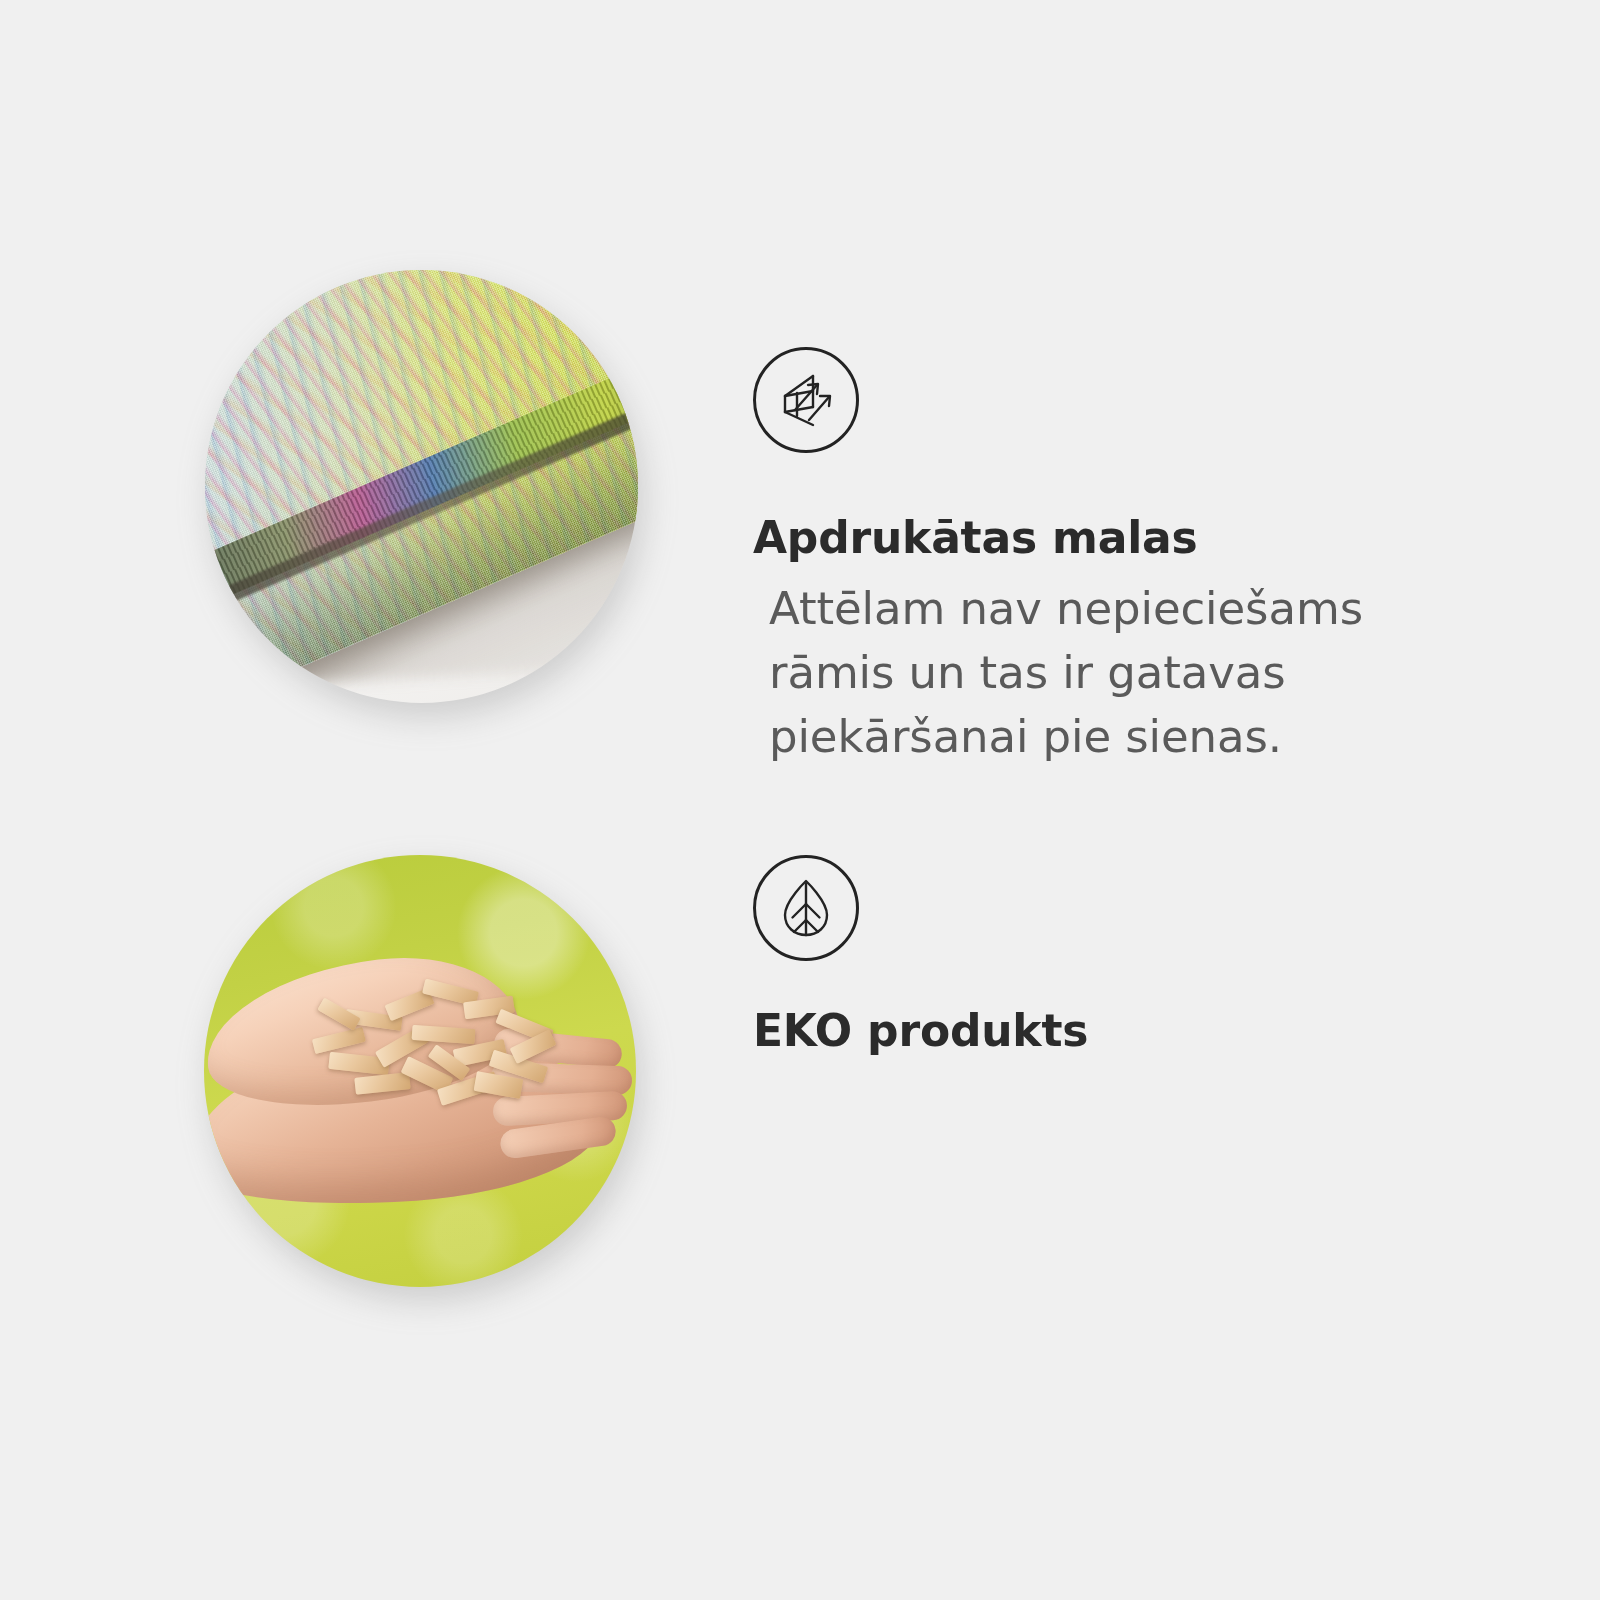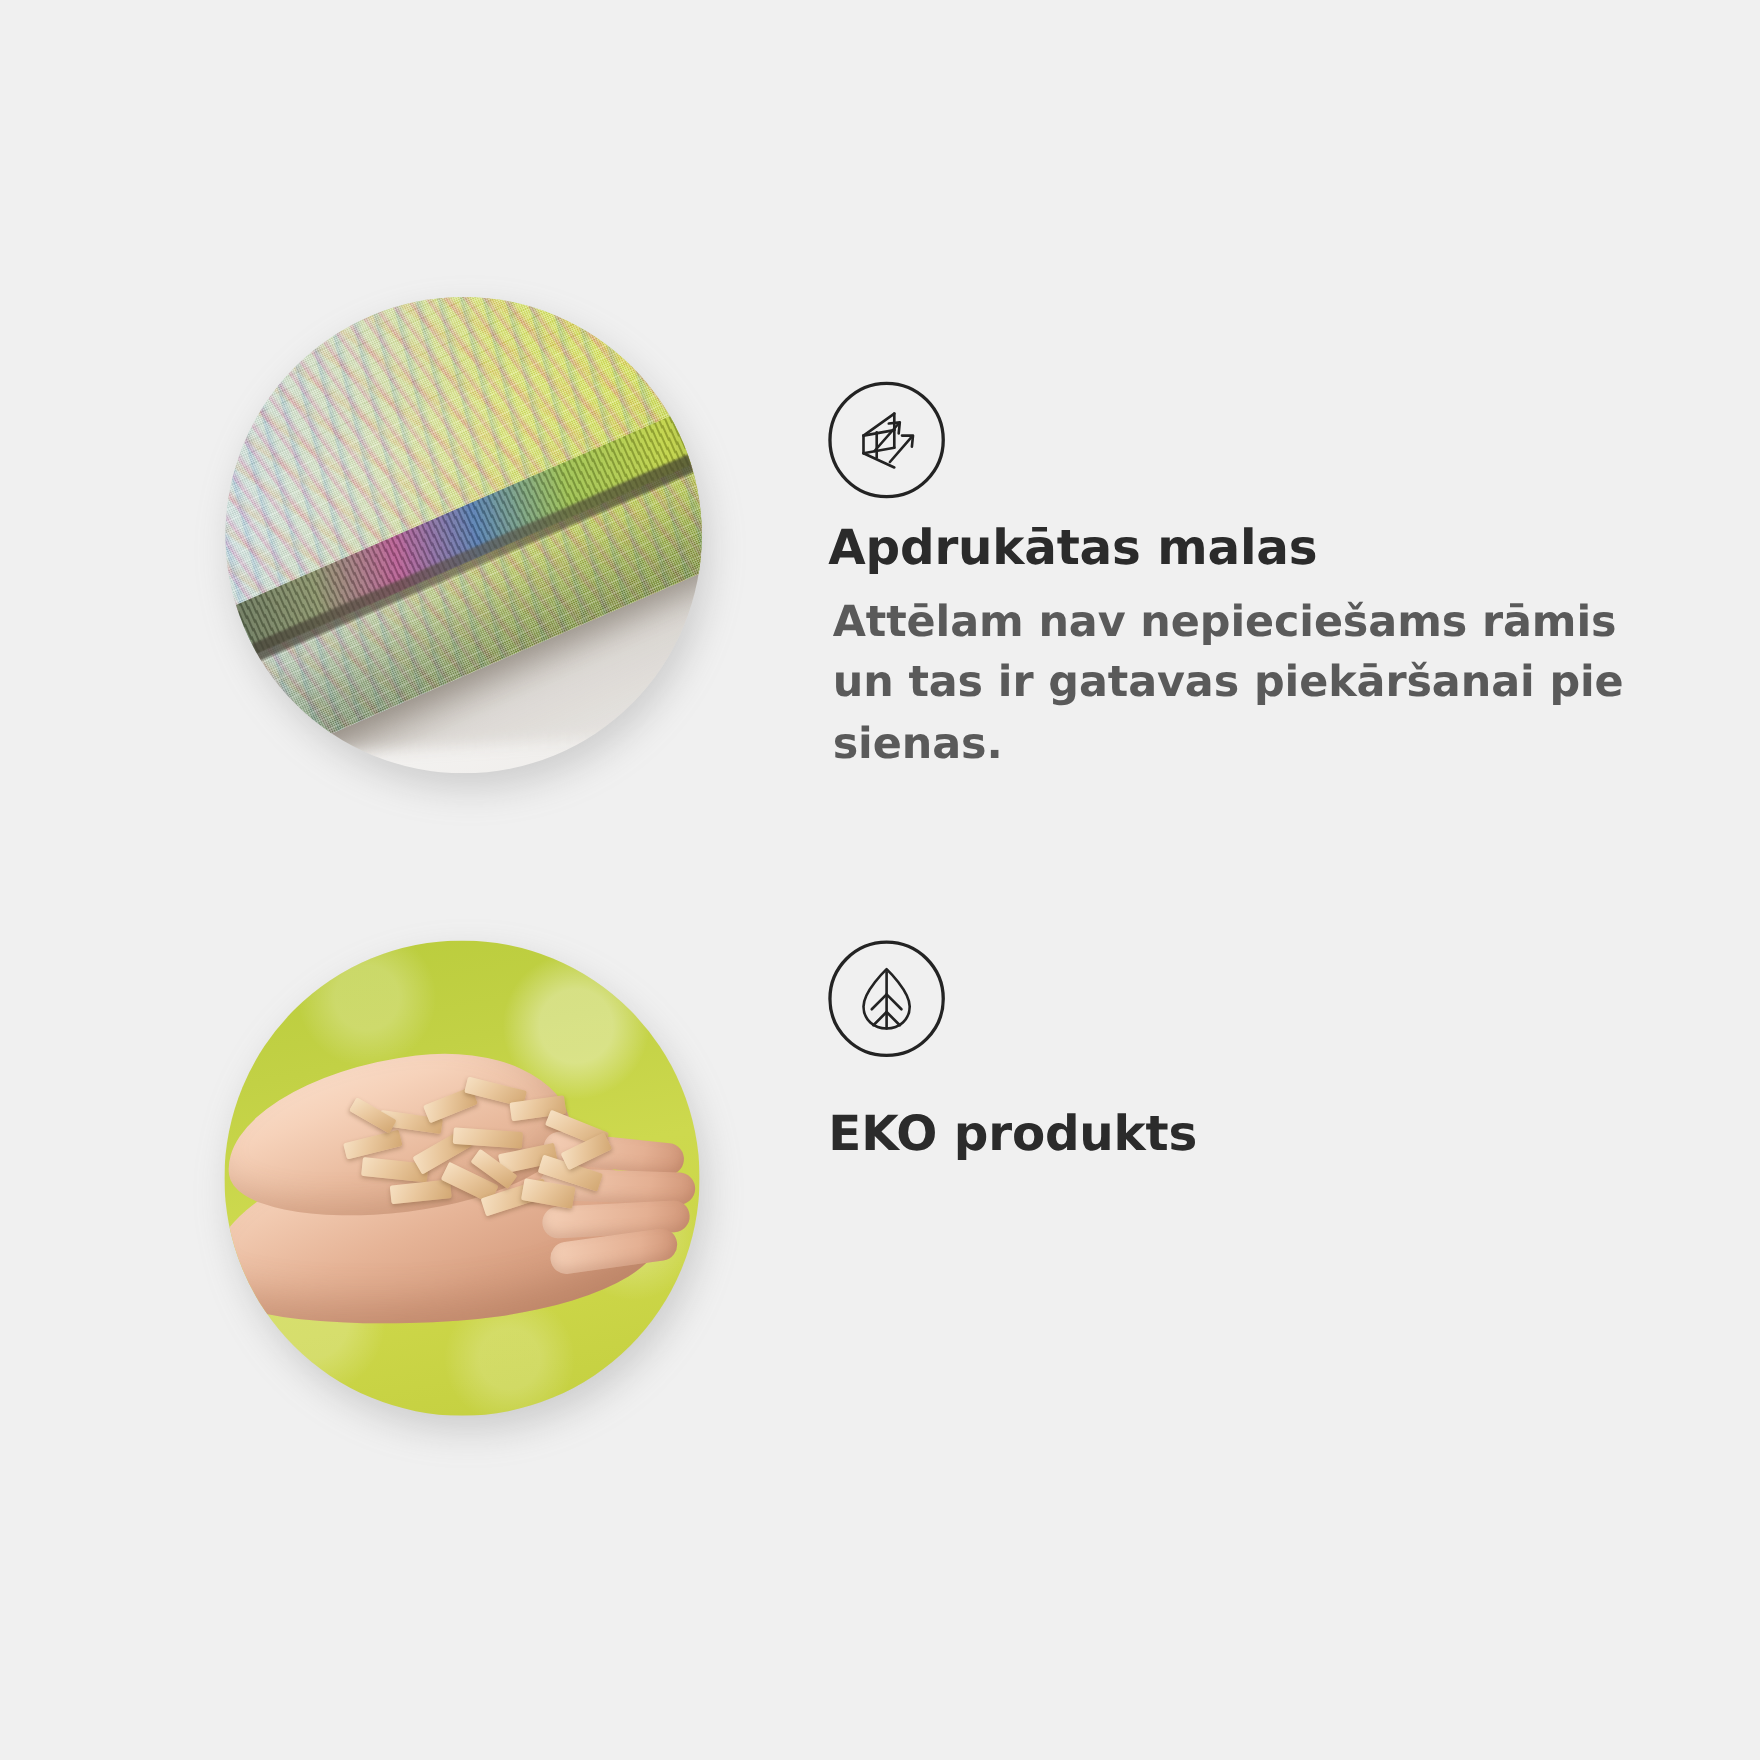--- a/index.html
+++ b/index.html
@@ -277,28 +277,28 @@
   .feature-2 .icon-badge { margin-top: 15px; }
 
   .f-title {
     margin: 0;
     color: #2b2b2b;
     font-size: 44px;
     font-weight: 700;
     letter-spacing: -0.2px;
     line-height: 1.0;
   }
-  .feature-1 .f-title { margin-top: 24px; }
+  .feature-1 .f-title { margin-top: 63px; }
   .feature-2 .f-title { margin-top: 48px; }
 
   .f-desc {
-    margin: 4px;
+    margin: 16px;
     color: #5a5a5a;
-    font-size: 39px;
-    font-weight: 700;
+    font-size: 45px;
+    font-weight: 400;
     line-height: 1.42;
     letter-spacing: -0.1px;
     width: 722px;
   }
   .feature-1 .f-desc { margin-top: 17px; }
   .feature-2 .f-desc { margin-top: 15px; }
 </style>
 </head>
 <body>
 

